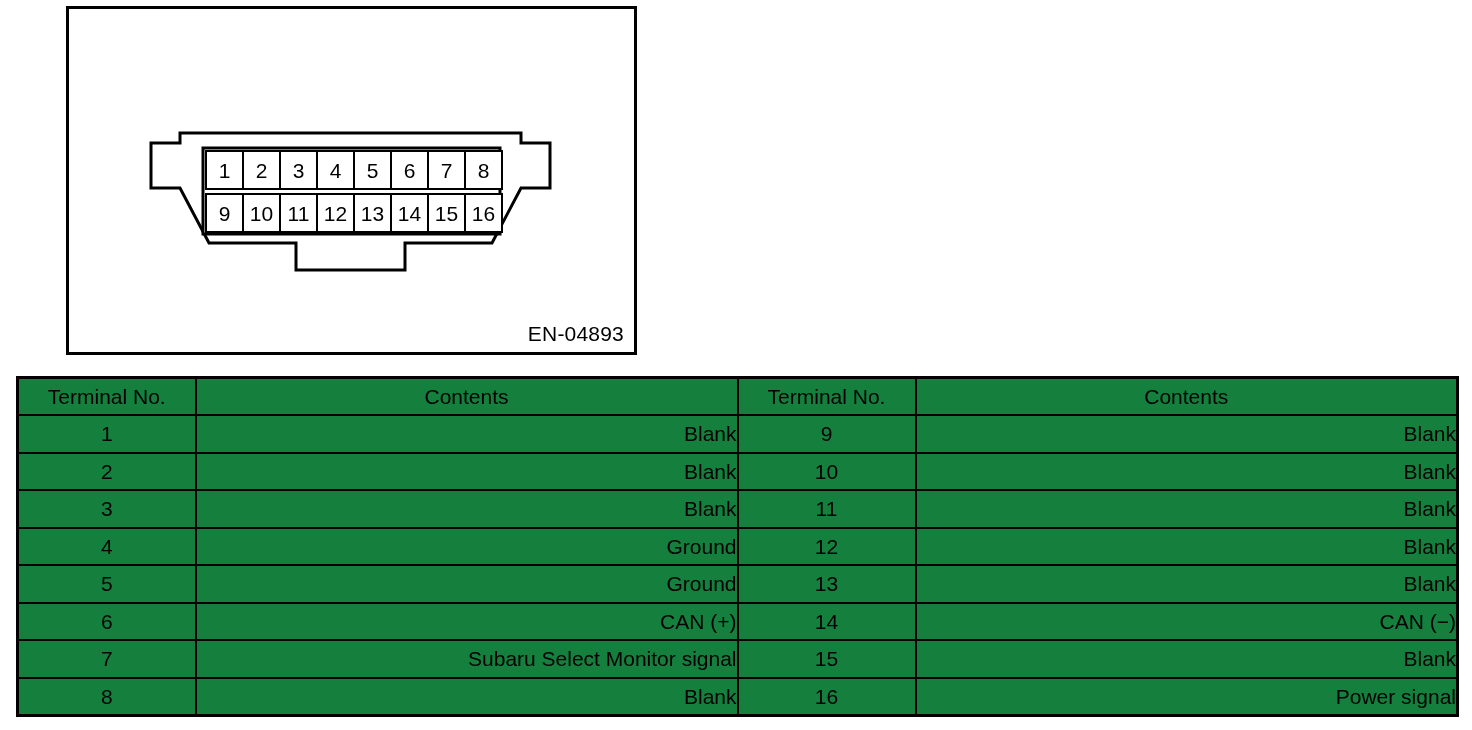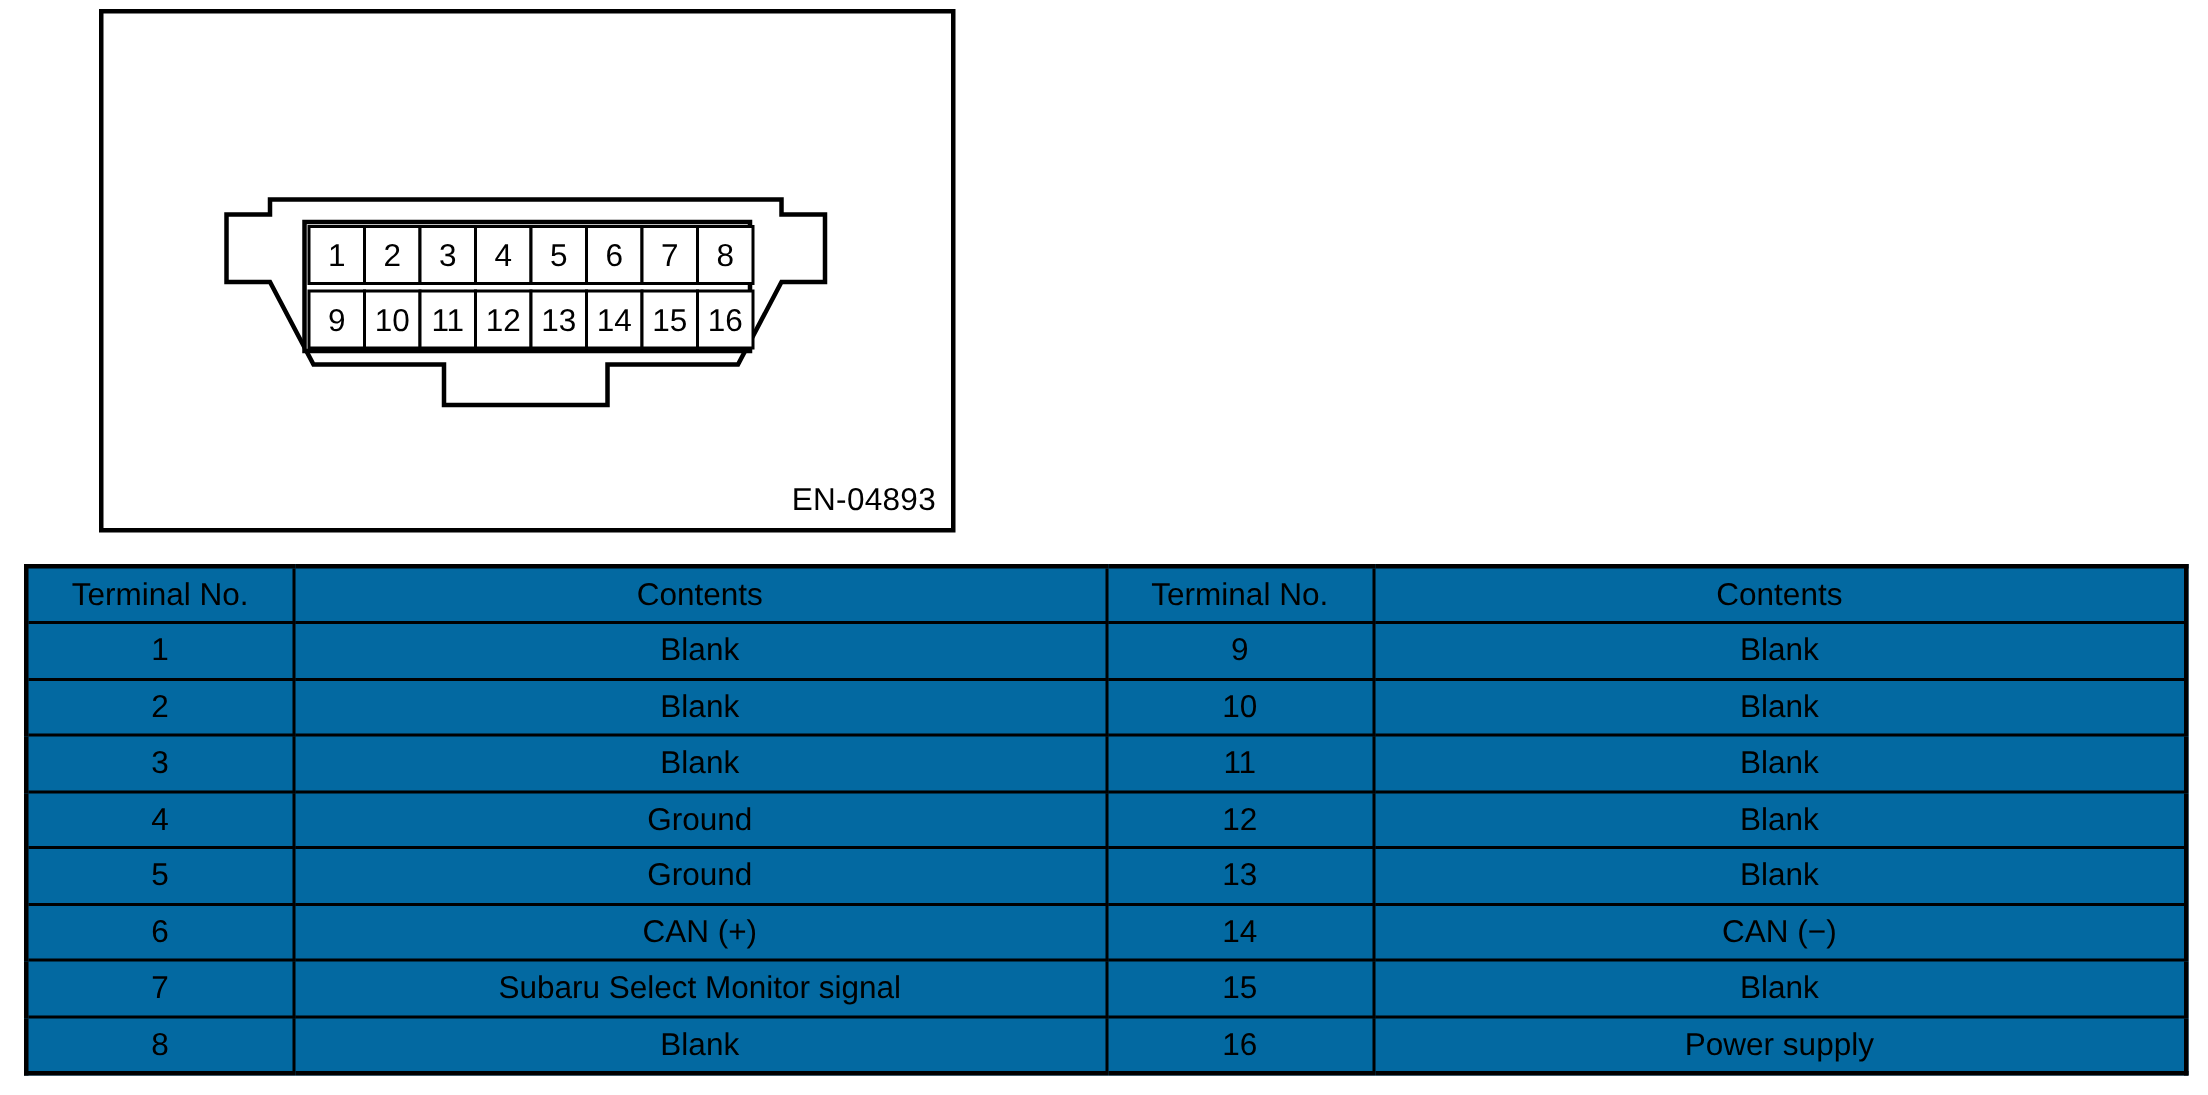--- a/index.html
+++ b/index.html
@@ -61,39 +61,39 @@
 
   
   #terminal-table {
     position: absolute;
     left: 16px;
     top: 376px;
     width: 1440px;
     height: 338px;
     border-collapse: collapse;
     table-layout: fixed;
-    background: #0369a1;
+    background: #15803d;
   }
   #terminal-table td, #terminal-table th {
     border: 2px solid #000000;
     padding: 0;
     height: 37.5px;
     font-weight: normal;
     font-size: 21px;
     line-height: 1;
     vertical-align: middle;
     box-sizing: border-box;
   }
   #terminal-table .outer-l { border-left-width: 3px; }
   #terminal-table .outer-r { border-right-width: 3px; }
   #terminal-table tr:first-child td { border-top-width: 3px; }
   #terminal-table tr:last-child td  { border-bottom-width: 3px; }
 
   .col-term   { width: 178px; text-align: center; }
-  .col-cont   { width: 542px; text-align: center; padding-left: 10px; }
+  .col-cont   { width: 542px; text-align: right; padding-left: 10px; }
   .col-cont.is-header { text-align: center; padding-left: 0; }
   .mid-sep { border-left-width: 3px; }
 </style>
 </head>
 <body>
 
 <div id="figure-panel">
 
   <svg id="connector-svg" viewBox="0 0 571 349">
 
@@ -216,16 +216,16 @@
       <td class="col-term outer-l">7</td>
       <td class="col-cont">Subaru Select Monitor signal</td>
       <td class="col-term mid-sep">15</td>
       <td class="col-cont outer-r">Blank</td>
     </tr>
 
     <tr>
       <td class="col-term outer-l">8</td>
       <td class="col-cont">Blank</td>
       <td class="col-term mid-sep">16</td>
-      <td class="col-cont outer-r">Power supply</td>
+      <td class="col-cont outer-r">Power signal</td>
     </tr>
   </tbody>
 </table>
 
 </body></html>

